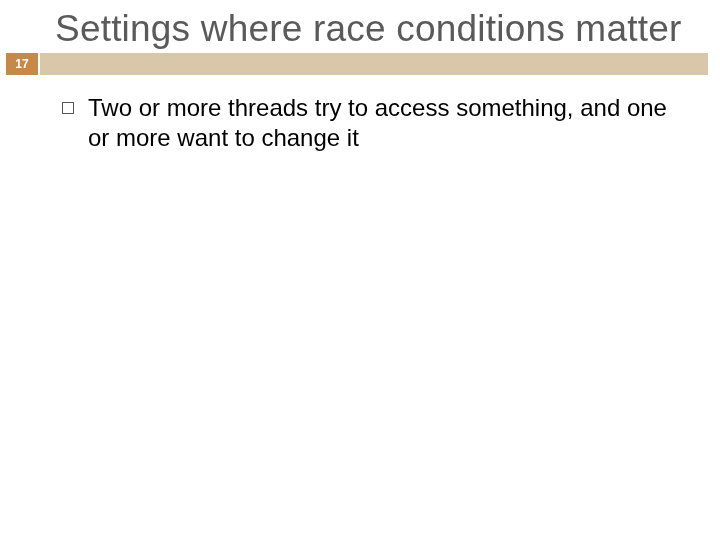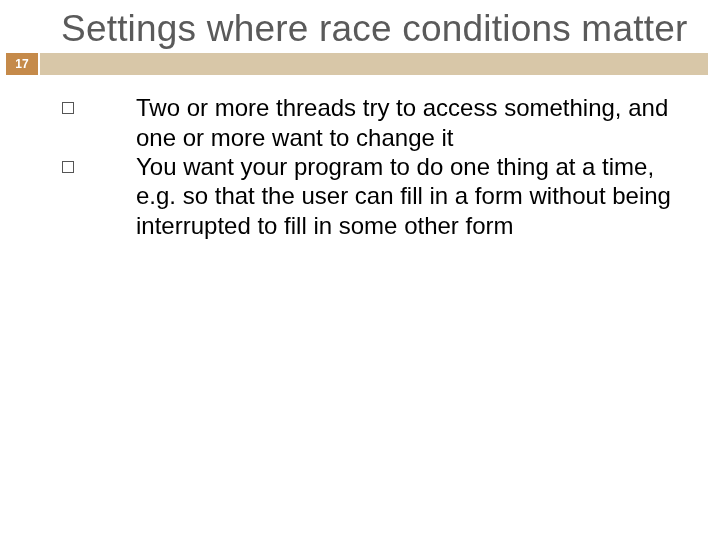--- a/index.html
+++ b/index.html
@@ -17,21 +17,20 @@
   }
   .title-block {
     padding: 8px 0 2px 55px;
   }
   .title {
     font-size: 37px;
     line-height: 1.12;
     color: #5a5a5a;
     font-weight: 400;
     letter-spacing: 0.2px;
-    margin-left: 6px;
   }
   .under-bar {
     position: relative;
     height: 22px;
     margin-top: 2px;
   }
   .bar-full {
     position: absolute;
     left: 40px;
     right: 12px;
@@ -54,21 +53,20 @@
     justify-content: center;
     padding: 0 6px;
   }
   .content {
     padding: 18px 30px 0 62px;
   }
   .bullet-row {
     display: flex;
     align-items: flex-start;
     margin-bottom: 0;
-    gap: 48px;
   }
   .bullet-marker {
     flex: 0 0 auto;
     width: 12px;
     height: 12px;
     border: 1.6px solid #555;
     margin-top: 9px;
     margin-right: 14px;
   }
   .bullet-text {
@@ -93,21 +91,17 @@
   </div>
 
   <div class="content">
 
     <div class="bullet-row">
       <span class="bullet-marker"></span>
       <span class="bullet-text">Two or more threads try to access something, and one or more want to change it</span>
     </div>
 
 
-    <div class="bullet-row">
-      <span class="bullet-marker"></span>
-      <span class="bullet-text">You want your program to do one thing at a time, e.g. so that the user can fill in a form without being interrupted to fill in some other form</span>
-    </div>
 
 
   </div>
 
 </div>
 
 </body></html>

